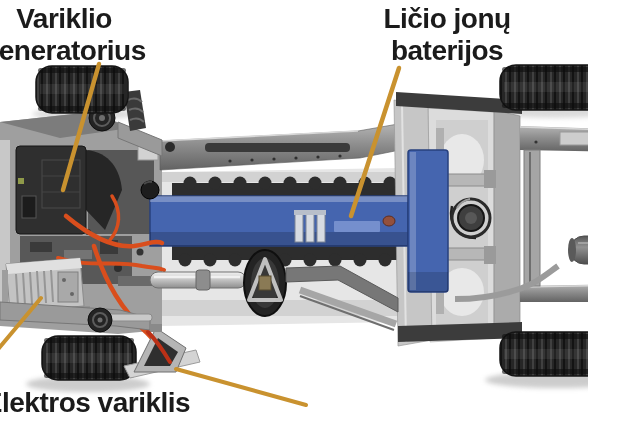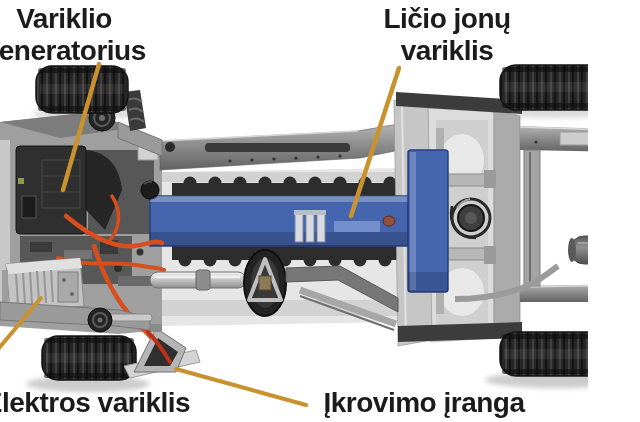--- a/index.html
+++ b/index.html
@@ -290,20 +290,19 @@
   </g>
 </svg>
 
 <div class="label two" id="lbl-generator">
   <div>Variklio</div>
   <div>generatorius</div>
 </div>
 
 <div class="label two" id="lbl-battery">
   <div>Ličio jonų</div>
-  <div>variklis</div>
+  <div>baterijos</div>
 </div>
 
 <div class="label one" id="lbl-motor">Elektros variklis</div>
 
-<div class="label one" id="lbl-charging">Įkrovimo įranga</div>
 
 </div>
 
 </body></html>

